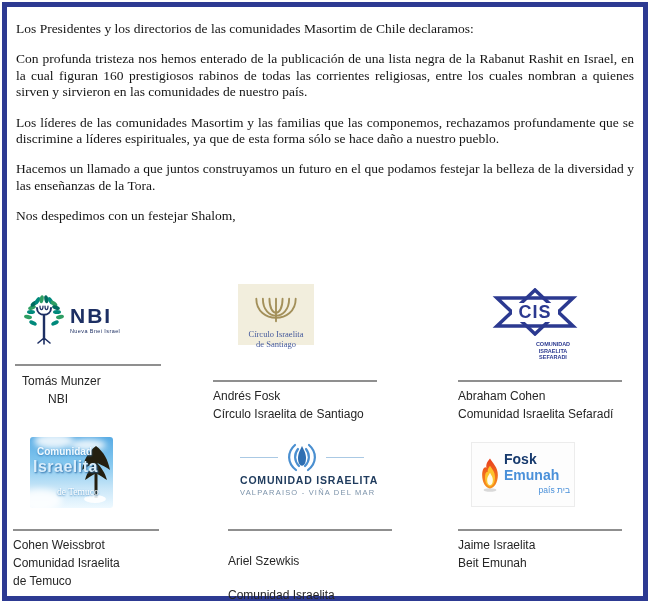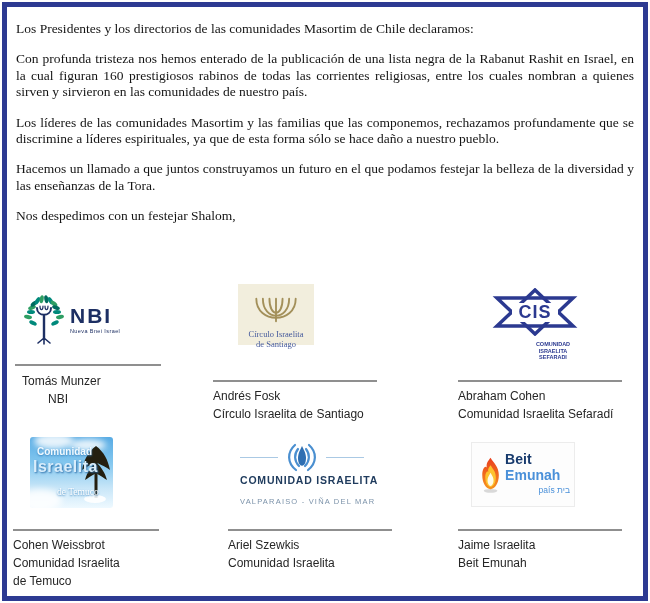--- a/index.html
+++ b/index.html
@@ -56,21 +56,21 @@
   }
   .temuco .cloud { position:absolute; background:#ffffff; border-radius:50%; filter:blur(3px); opacity:.85; }
   .temuco-t1 { position:absolute; left:7px; top:9px;  font-family:"Liberation Sans",sans-serif; font-size:10px; font-weight:700; color:#f2faff; text-shadow:0 1px 2px #3a85c0; }
   .temuco-t2 { position:absolute; left:3px; top:21px; font-family:"Liberation Sans",sans-serif; font-size:16px; font-weight:700; color:#d9edfb; letter-spacing:.5px; text-shadow:1px 1px 2px #2a6ca8; }
   .temuco-t3 { position:absolute; left:27px; top:50px; font-family:"Liberation Serif",serif; font-size:9.5px; color:#ffffff; text-shadow:0 1px 2px #3a85c0; }
 
   
   .valpo { width:124px; text-align:center; font-family:"Liberation Sans",sans-serif; }
   .valpo-rule { position:absolute; top:15px; height:1px; background:#aac9e4; width:38px; }
   .valpo-t1 { margin-top:2px; font-size:10.5px; font-weight:700; letter-spacing:.8px; color:#203c5e; white-space:nowrap; }
-  .valpo-t2 { margin-top:11px; font-size:7.5px; letter-spacing:1.2px; color:#7b92a9; white-space:nowrap;text-align:right; }
+  .valpo-t2 { margin-top:2px; font-size:7.5px; letter-spacing:1.2px; color:#7b92a9; white-space:nowrap;text-align:right; }
 
   
   .beit {
     width:104px; height:65px; background:#fdfdfd; border:1px solid #ececec;
     display:flex; align-items:center; padding:4px 4px 4px 8px;
   }
   .beit-text { margin-left:4px; font-family:"Liberation Sans",sans-serif; line-height:15px; }
   .beit-w1 { font-size:14px; font-weight:800; color:#173a6d; }
   .beit-w2 { font-size:14px; font-weight:700; color:#4a90d9; }
   .beit-he { font-size:8.5px; color:#4a90d9; text-align:right; direction:rtl; margin-top:0px; }
@@ -208,37 +208,37 @@
           <stop offset="1" stop-color="#f7941d"></stop>
         </linearGradient>
       </defs>
       <ellipse cx="14" cy="46" rx="9" ry="2.5" fill="#c9c9c9" opacity="0.7"></ellipse>
       <path d="M14,2 C18,9 25,14 25,25 C25,36 20,43 14,44 C8,43 3,36 3,25 C3,18 6,12 9,15 C8,9 11,6 14,2 Z" fill="url(#fg)"></path>
       <path d="M14,12 C17,17 21,20 21,28 C21,36 18,40 14,41 C10,40 7,36 7,28 C7,23 9,19 11,21 C10,17 12,15 14,12 Z" fill="#fdc22e"></path>
       <path d="M14,22 C16,26 18,28 18,32 C18,37 16,39 14,39.5 C12,39 10,37 10,32 C10,28 12,26 14,22 Z" fill="#fffbe8"></path>
     </svg>
     <div class="beit-text">
       <div>
-        <span class="beit-w1">Beit</span>
+        <span class="beit-w1">Fosk</span>
         <span class="beit-w2">Emunah</span>
       </div>
       <div class="beit-he">בית país</div>
     </div>
   </div>
 
   <div class="sigblock" style="left:13px; top:529px; width:146px;">
     <div class="sigline"></div>
     <div class="sig-center" style="width:112px;">
       <div class="signame">Cohen Weissbrot</div>
       <div class="sigorg">Comunidad Israelita</div>
       <div class="sigorg">de Temuco</div>
     </div>
   </div>
 
-  <div class="sigblock sig-center" style="left:228px; top:529px; width:164px;">
+  <div class="sigblock sig-center" style="left:228px; top:529px; width:164px;gap:16px;">
     <div class="sigline"></div>
     <div class="signame">Ariel Szewkis</div>
     <div class="sigorg">Comunidad Israelita</div>
   </div>
 
   <div class="sigblock sig-center" style="left:458px; top:529px; width:164px;">
     <div class="sigline"></div>
     <div class="signame">Jaime Israelita</div>
     <div class="sigorg">Beit Emunah</div>
   </div>

